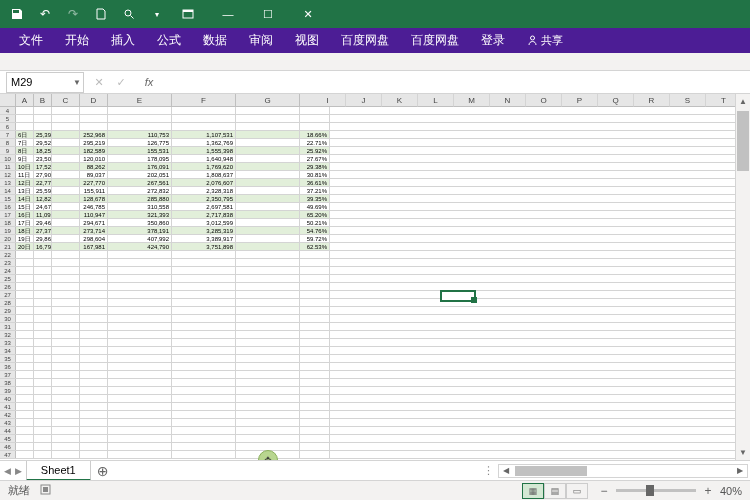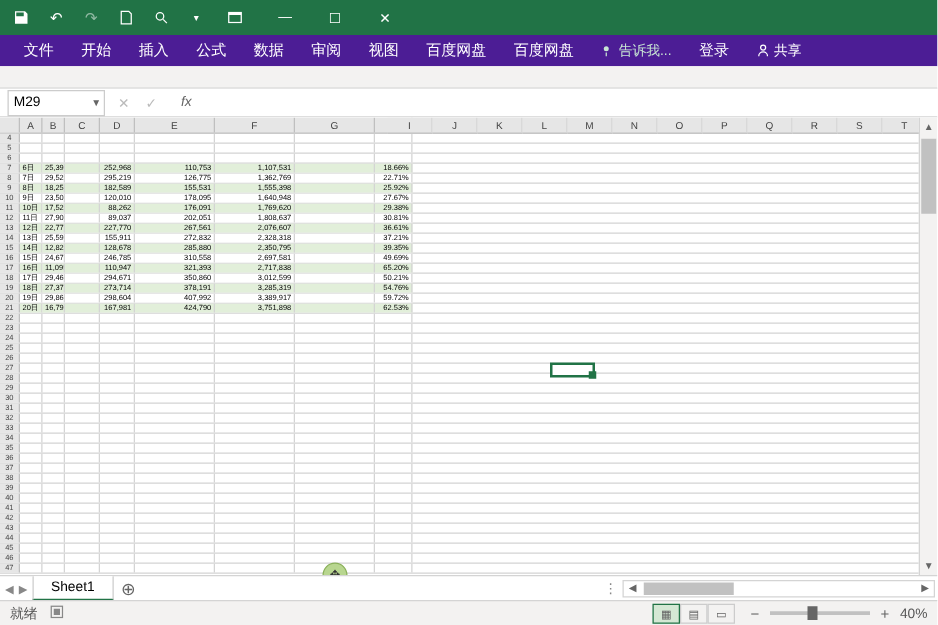--- a/index.html
+++ b/index.html
@@ -107,27 +107,20 @@
 <div class="ribbon-tabs">
   <div class="rtab">文件</div>
   <div class="rtab">开始</div>
   <div class="rtab">插入</div>
   <div class="rtab">公式</div>
   <div class="rtab">数据</div>
   <div class="rtab">审阅</div>
   <div class="rtab">视图</div>
   <div class="rtab">百度网盘</div>
   <div class="rtab">百度网盘</div>
-  <div class="rtab tell">
-      <svg width="11" height="11" viewBox="0 0 11 11">
-        <circle cx="4" cy="4" r="2" fill="#c8e6d4"></circle>
-        <path stroke="#c8e6d4" d="M4 7v3"></path>
-      </svg>
-      <span>告诉我...</span>
-    </div>
   <div class="rtab">登录</div>
   <div class="rtab share">
       <svg width="11" height="11" viewBox="0 0 11 11">
         <circle cx="5.5" cy="3" r="2" fill="none" stroke="#fff"></circle>
         <path fill="none" stroke="#fff" d="M2 10c0-2 1.5-3.5 3.5-3.5S9 8 9 10"></path>
       </svg>
       <span>共享</span>
     </div>
 </div>
 

